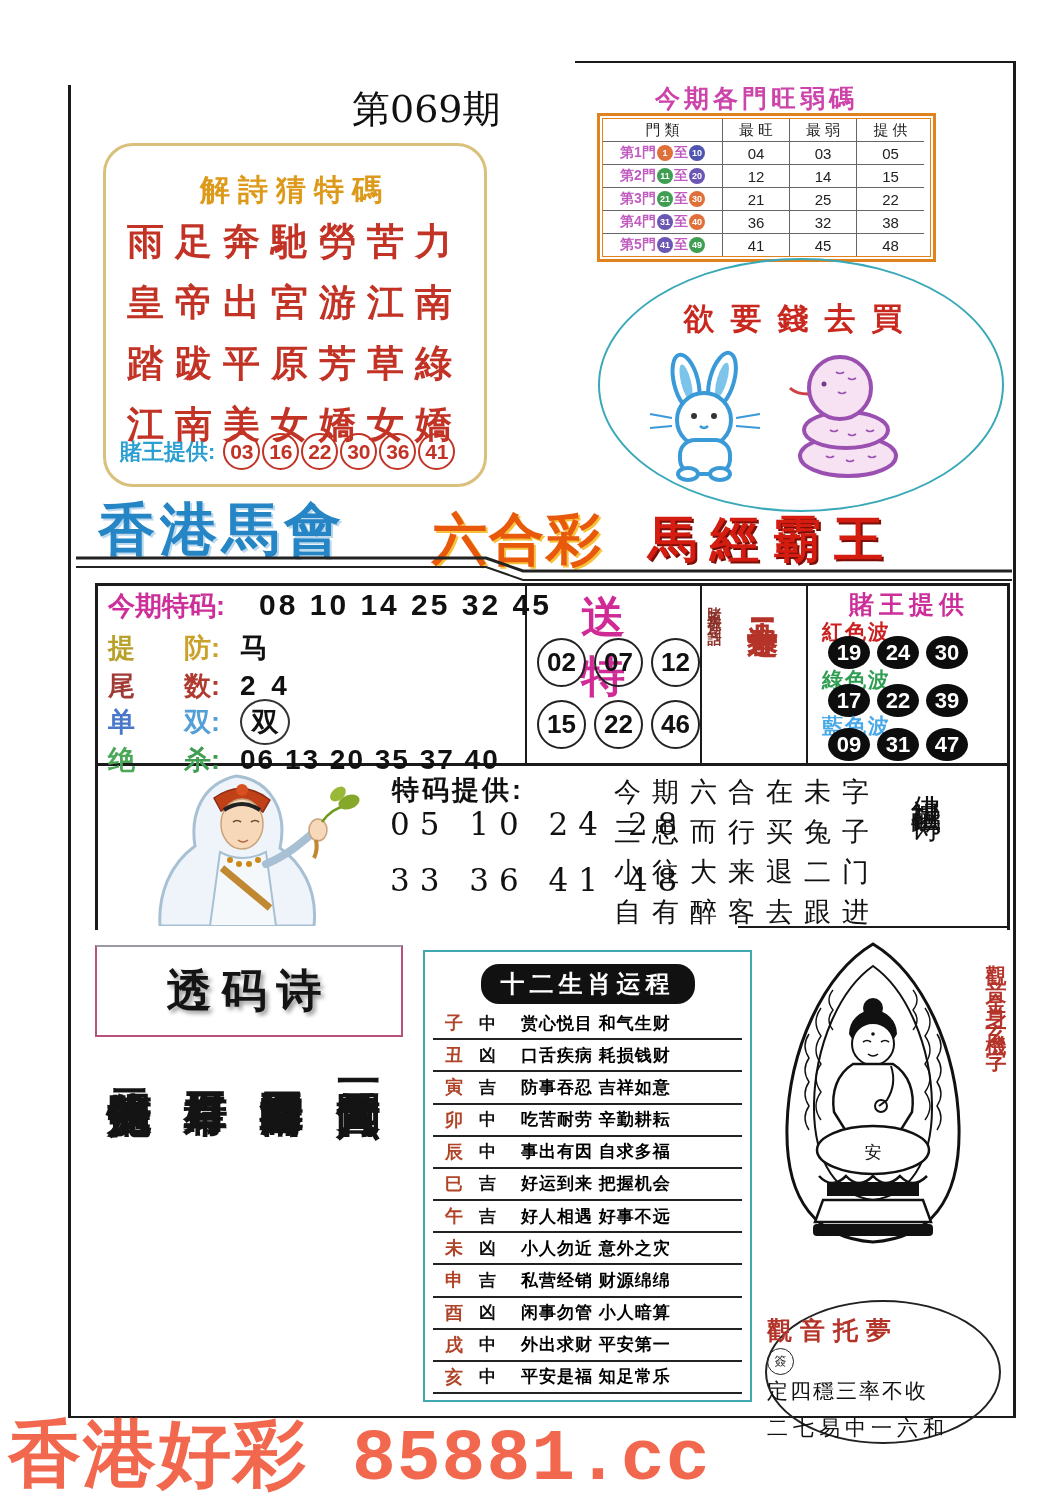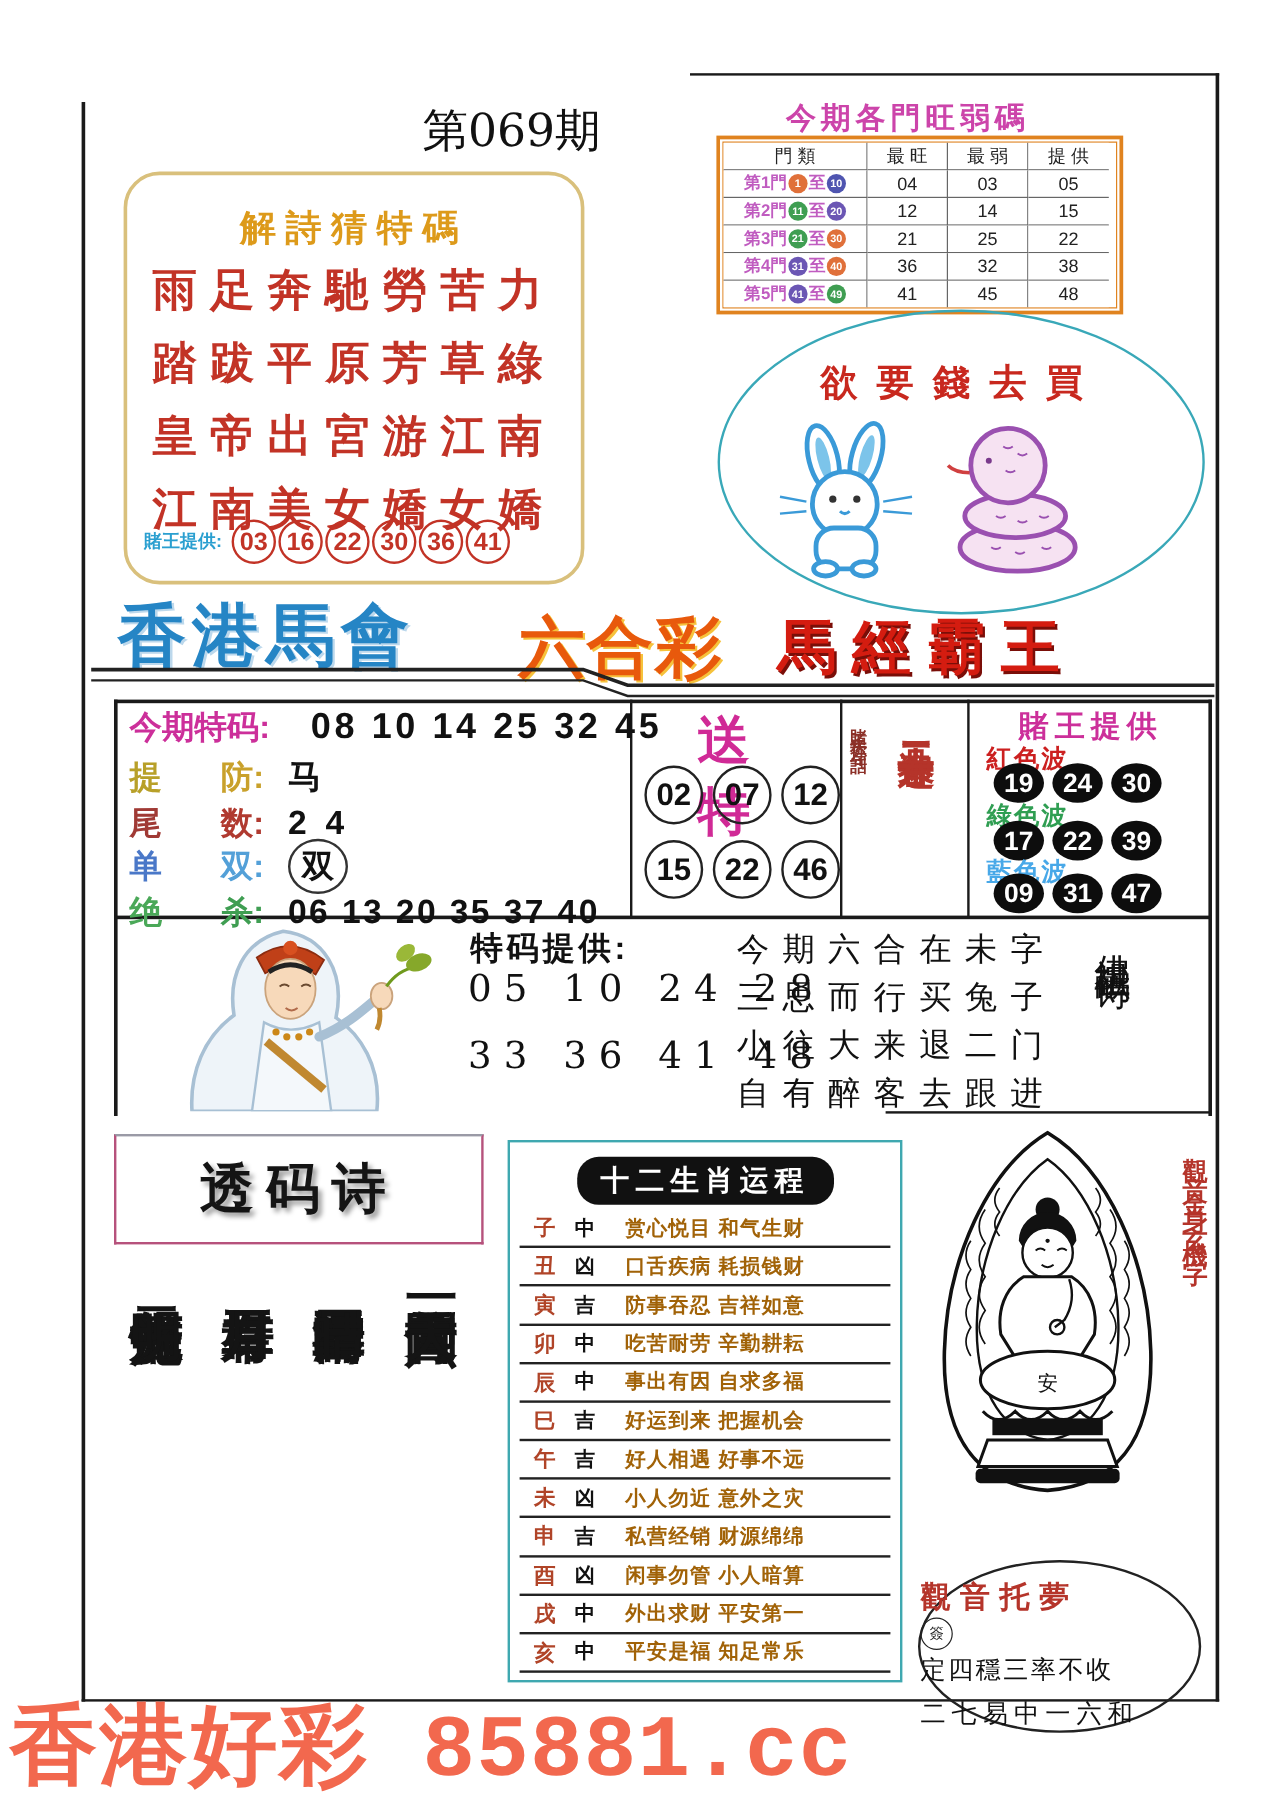--- a/index.html
+++ b/index.html
@@ -9,21 +9,21 @@
   .serif{font-family:"DejaVu Serif",serif;}
   .vtext{writing-mode:vertical-rl;text-orientation:upright;}
   .line{background:#1a1a1a;}
 
   
   .poem-box{left:103px;top:143px;width:378px;height:338px;border:3px solid #d9c07c;border-radius:30px;}
   .poem-title{margin-top:24px;text-align:center;color:#dd9a1a;font-size:30px;font-weight:bold;letter-spacing:8px;}
   .poem-line{height:61px;display:flex;align-items:center;justify-content:center;
              color:#c23326;font-size:37px;font-weight:bold;letter-spacing:11px;}
   .poem-prov{position:absolute;left:14px;bottom:14px;display:flex;align-items:center;}
-  .poem-prov-label{color:#2a9fd0;font-size:15px;font-weight:bold;margin-right:6px;}
+  .poem-prov-label{color:#2a9fd0;font-size:22px;font-weight:bold;margin-right:6px;}
   .num-ring{display:inline-flex;align-items:center;justify-content:center;width:33px;height:33px;
             border:2px solid #c23326;border-radius:50%;color:#c23326;font-size:21px;font-weight:bold;margin-left:2px;}
 
   
   .gate-title{left:655px;top:82px;color:#cc44aa;font-size:25px;font-weight:bold;letter-spacing:4px;}
   .gate-box{left:597px;top:113px;width:327px;border:3px solid #e0831f;
             box-shadow:inset 0 0 0 2px #fff,inset 0 0 0 3px #e0831f;background:#fff;padding:3px;}
   .gate-grid{display:grid;grid-template-columns:120px 67px 67px 67px;}
   .gate-cell{height:22px;display:flex;align-items:center;justify-content:center;font-size:15px;color:#222;
              border-bottom:1px solid #666;border-right:1px solid #666;background:#fff;}
@@ -83,21 +83,21 @@
              font-family:"DejaVu Serif",serif;font-weight:bold;}
 
   
   .zod-box{left:423px;top:950px;width:325px;height:448px;border:2px solid #3fa8b0;display:flex;flex-direction:column;}
   .zod-pill{margin:12px auto 4px auto;background:#111;color:#fff;border-radius:18px;padding:4px 20px;
             font-size:24px;font-weight:bold;letter-spacing:5px;}
   .zod-rows{flex:1;display:flex;flex-direction:column;margin:0 8px 6px 8px;}
   .zod-row{flex:1;display:flex;align-items:center;border-bottom:2px solid #222;padding-left:12px;}
   .zod-sign{width:34px;color:#b04428;font-size:18px;font-weight:bold;font-family:"DejaVu Serif",serif;}
   .zod-luck{width:42px;color:#111;font-size:17px;font-weight:bold;}
-  .zod-text{color:#a16207;font-size:17px;font-weight:bold;letter-spacing:1px;}
+  .zod-text{color:#000000;font-size:17px;font-weight:bold;letter-spacing:1px;}
 
   
   .gy-side{left:982px;top:948px;font-size:21px;font-weight:bold;color:#b5342a;height:320px;letter-spacing:14px;
            font-family:"DejaVu Serif",serif;}
   .dream-oval{left:765px;top:1300px;width:232px;height:140px;border:2px solid #222;border-radius:50%;
               display:flex;flex-direction:column;align-items:flex-start;}
   .dream-title{margin-top:12px;color:#b5342a;font-size:25px;font-weight:bold;letter-spacing:8px;font-family:"DejaVu Serif",serif;}
   .stamp{width:25px;height:25px;border:1.5px solid #222;border-radius:50%;display:flex;align-items:center;
          justify-content:center;font-size:12px;color:#222;margin:1px 0 2px 0;}
   .dream-line{color:#111;font-size:21px;letter-spacing:2px;font-family:"DejaVu Serif",serif;}
@@ -118,22 +118,22 @@
   <div class="abs line" style="left:68px;top:85px;width:3px;height:1333px;"></div>
   <div class="abs line" style="left:575px;top:61px;width:441px;height:2px;"></div>
   <div class="abs line" style="left:1013px;top:61px;width:3px;height:1357px;"></div>
   <div class="abs line" style="left:68px;top:1416px;width:948px;height:2px;"></div>
 
   <div class="abs issue">第069期</div>
 
   <div class="abs poem-box">
     <div class="poem-title serif">解詩猜特碼</div>
     <div class="poem-line serif">雨足奔馳勞苦力</div>
+    <div class="poem-line serif">皇帝出宮游江南</div>
     <div class="poem-line serif">踏跋平原芳草綠</div>
-    <div class="poem-line serif">皇帝出宮游江南</div>
     <div class="poem-line serif">江南美女嬌女嬌</div>
     <div class="poem-prov">
       <span class="poem-prov-label">賭王提供:</span>
       <span class="num-ring">03</span>
       <span class="num-ring">16</span>
       <span class="num-ring">22</span>
       <span class="num-ring">30</span>
       <span class="num-ring">36</span>
       <span class="num-ring">41</span>
     </div>

